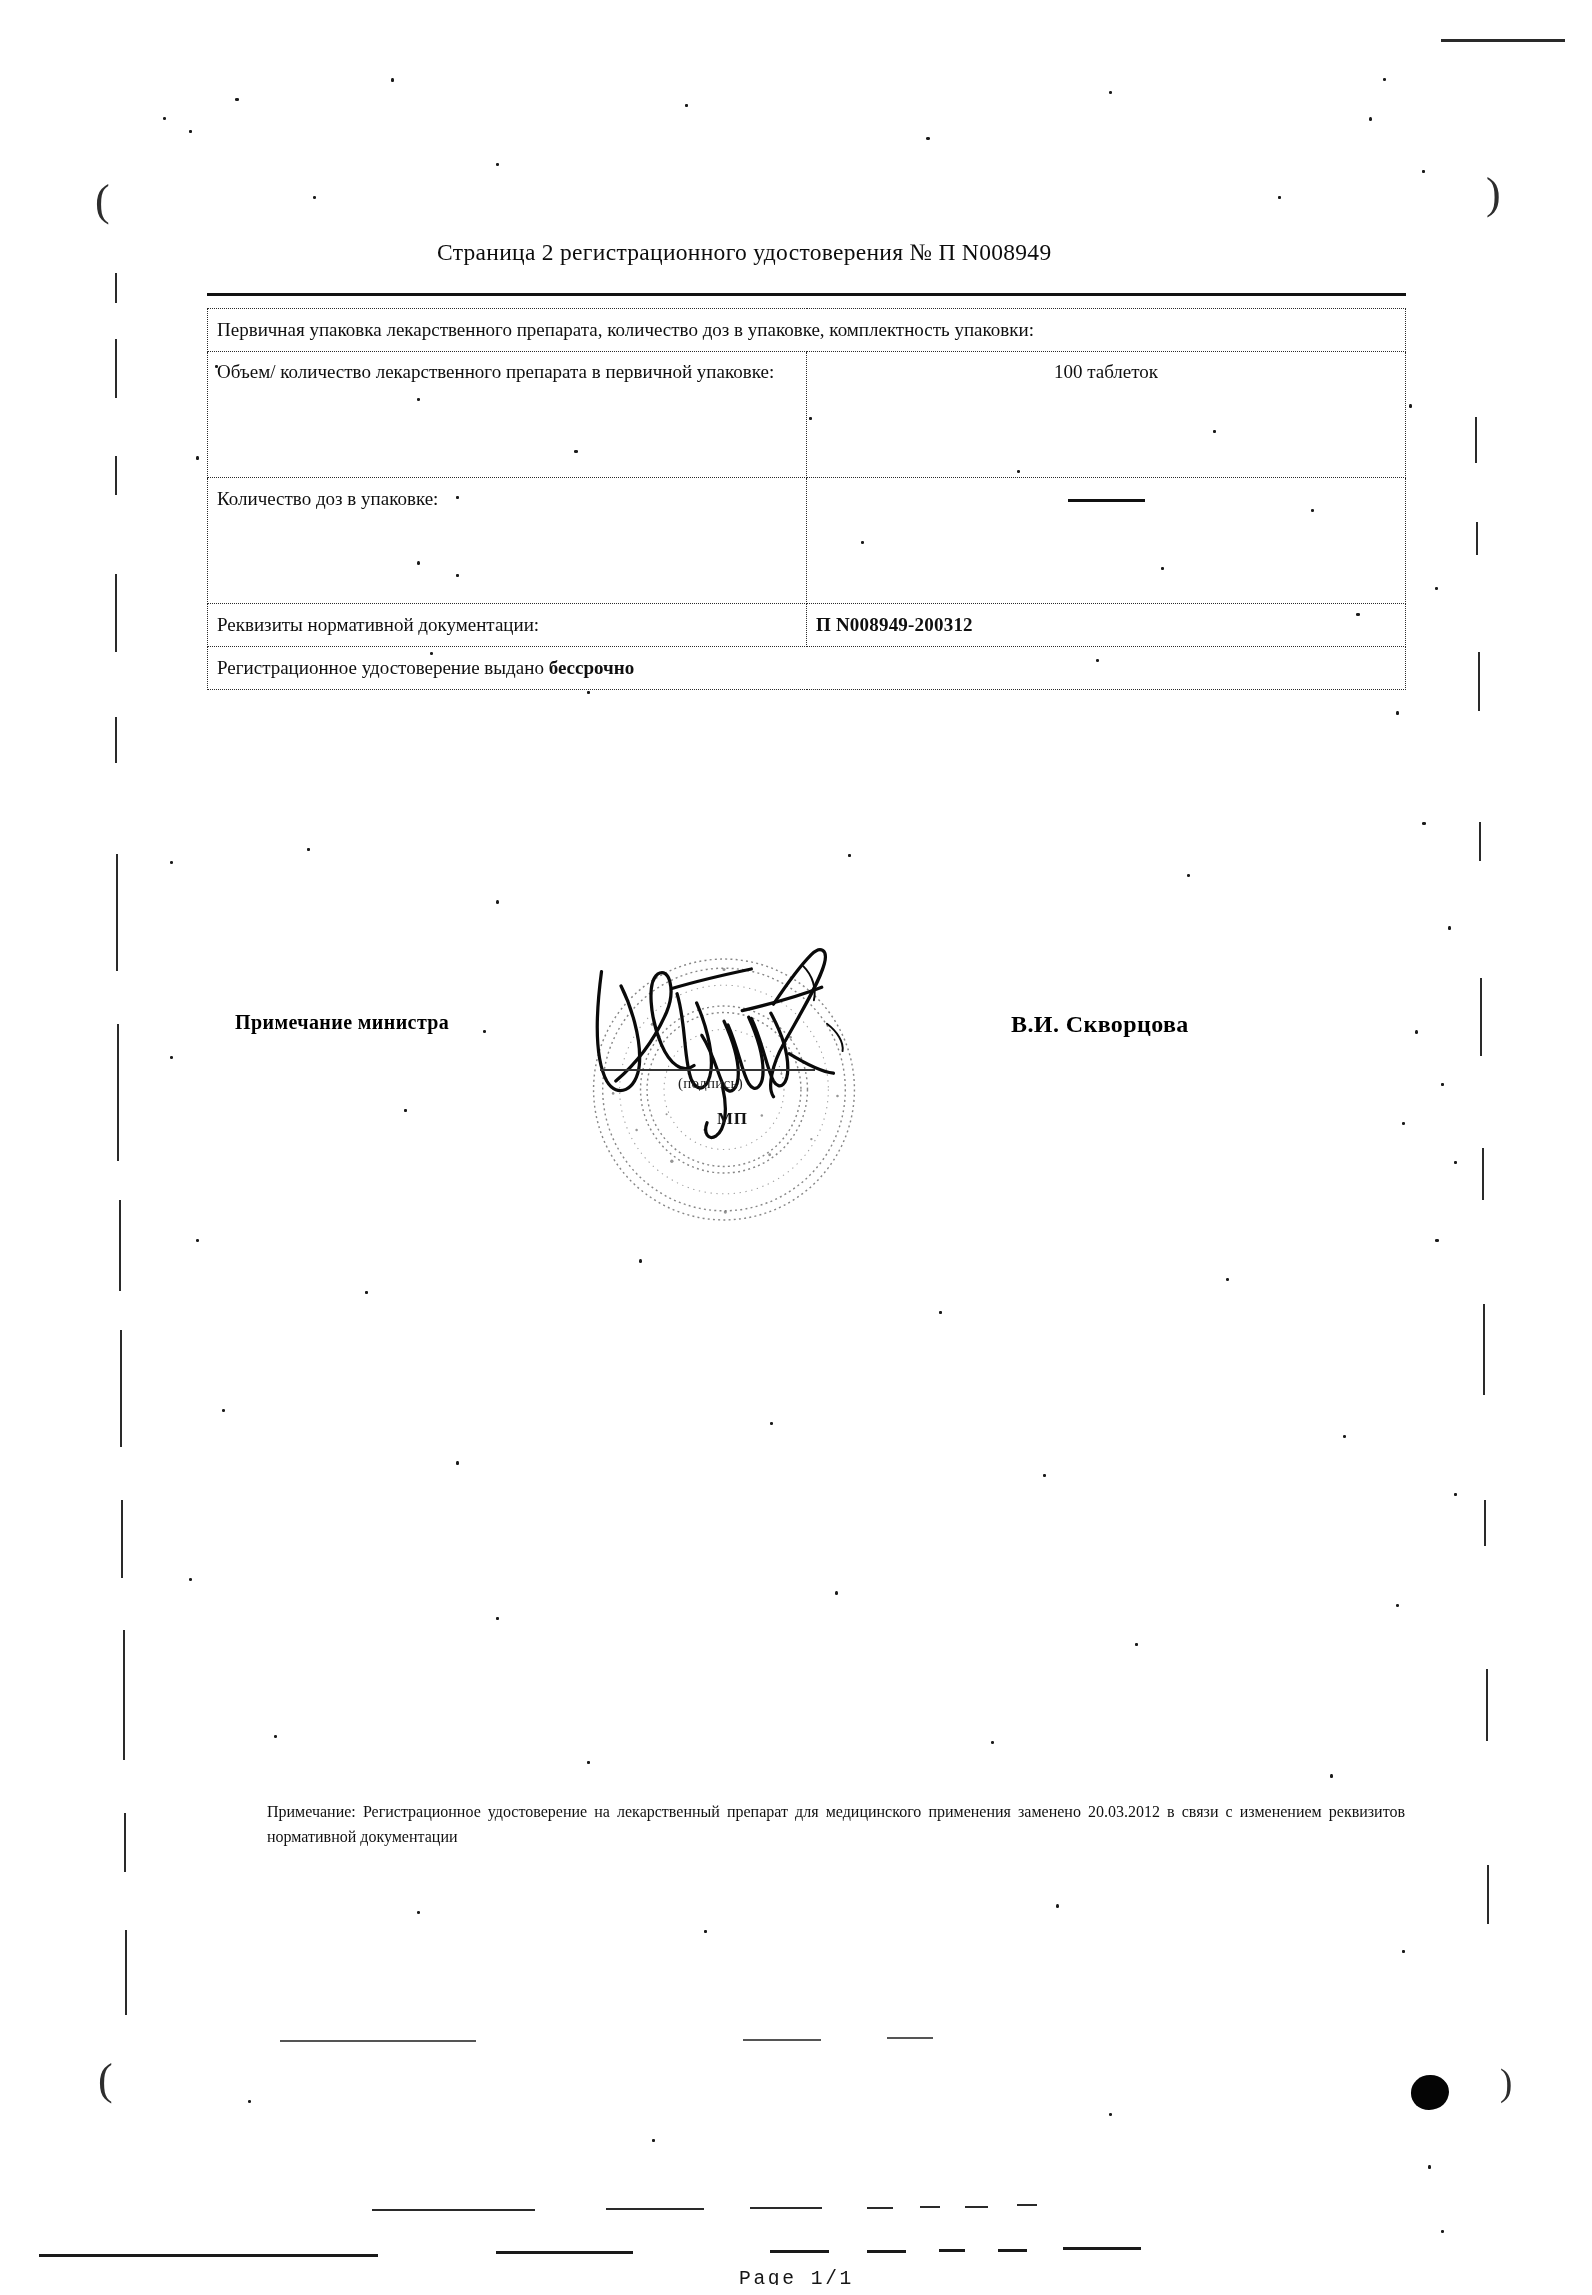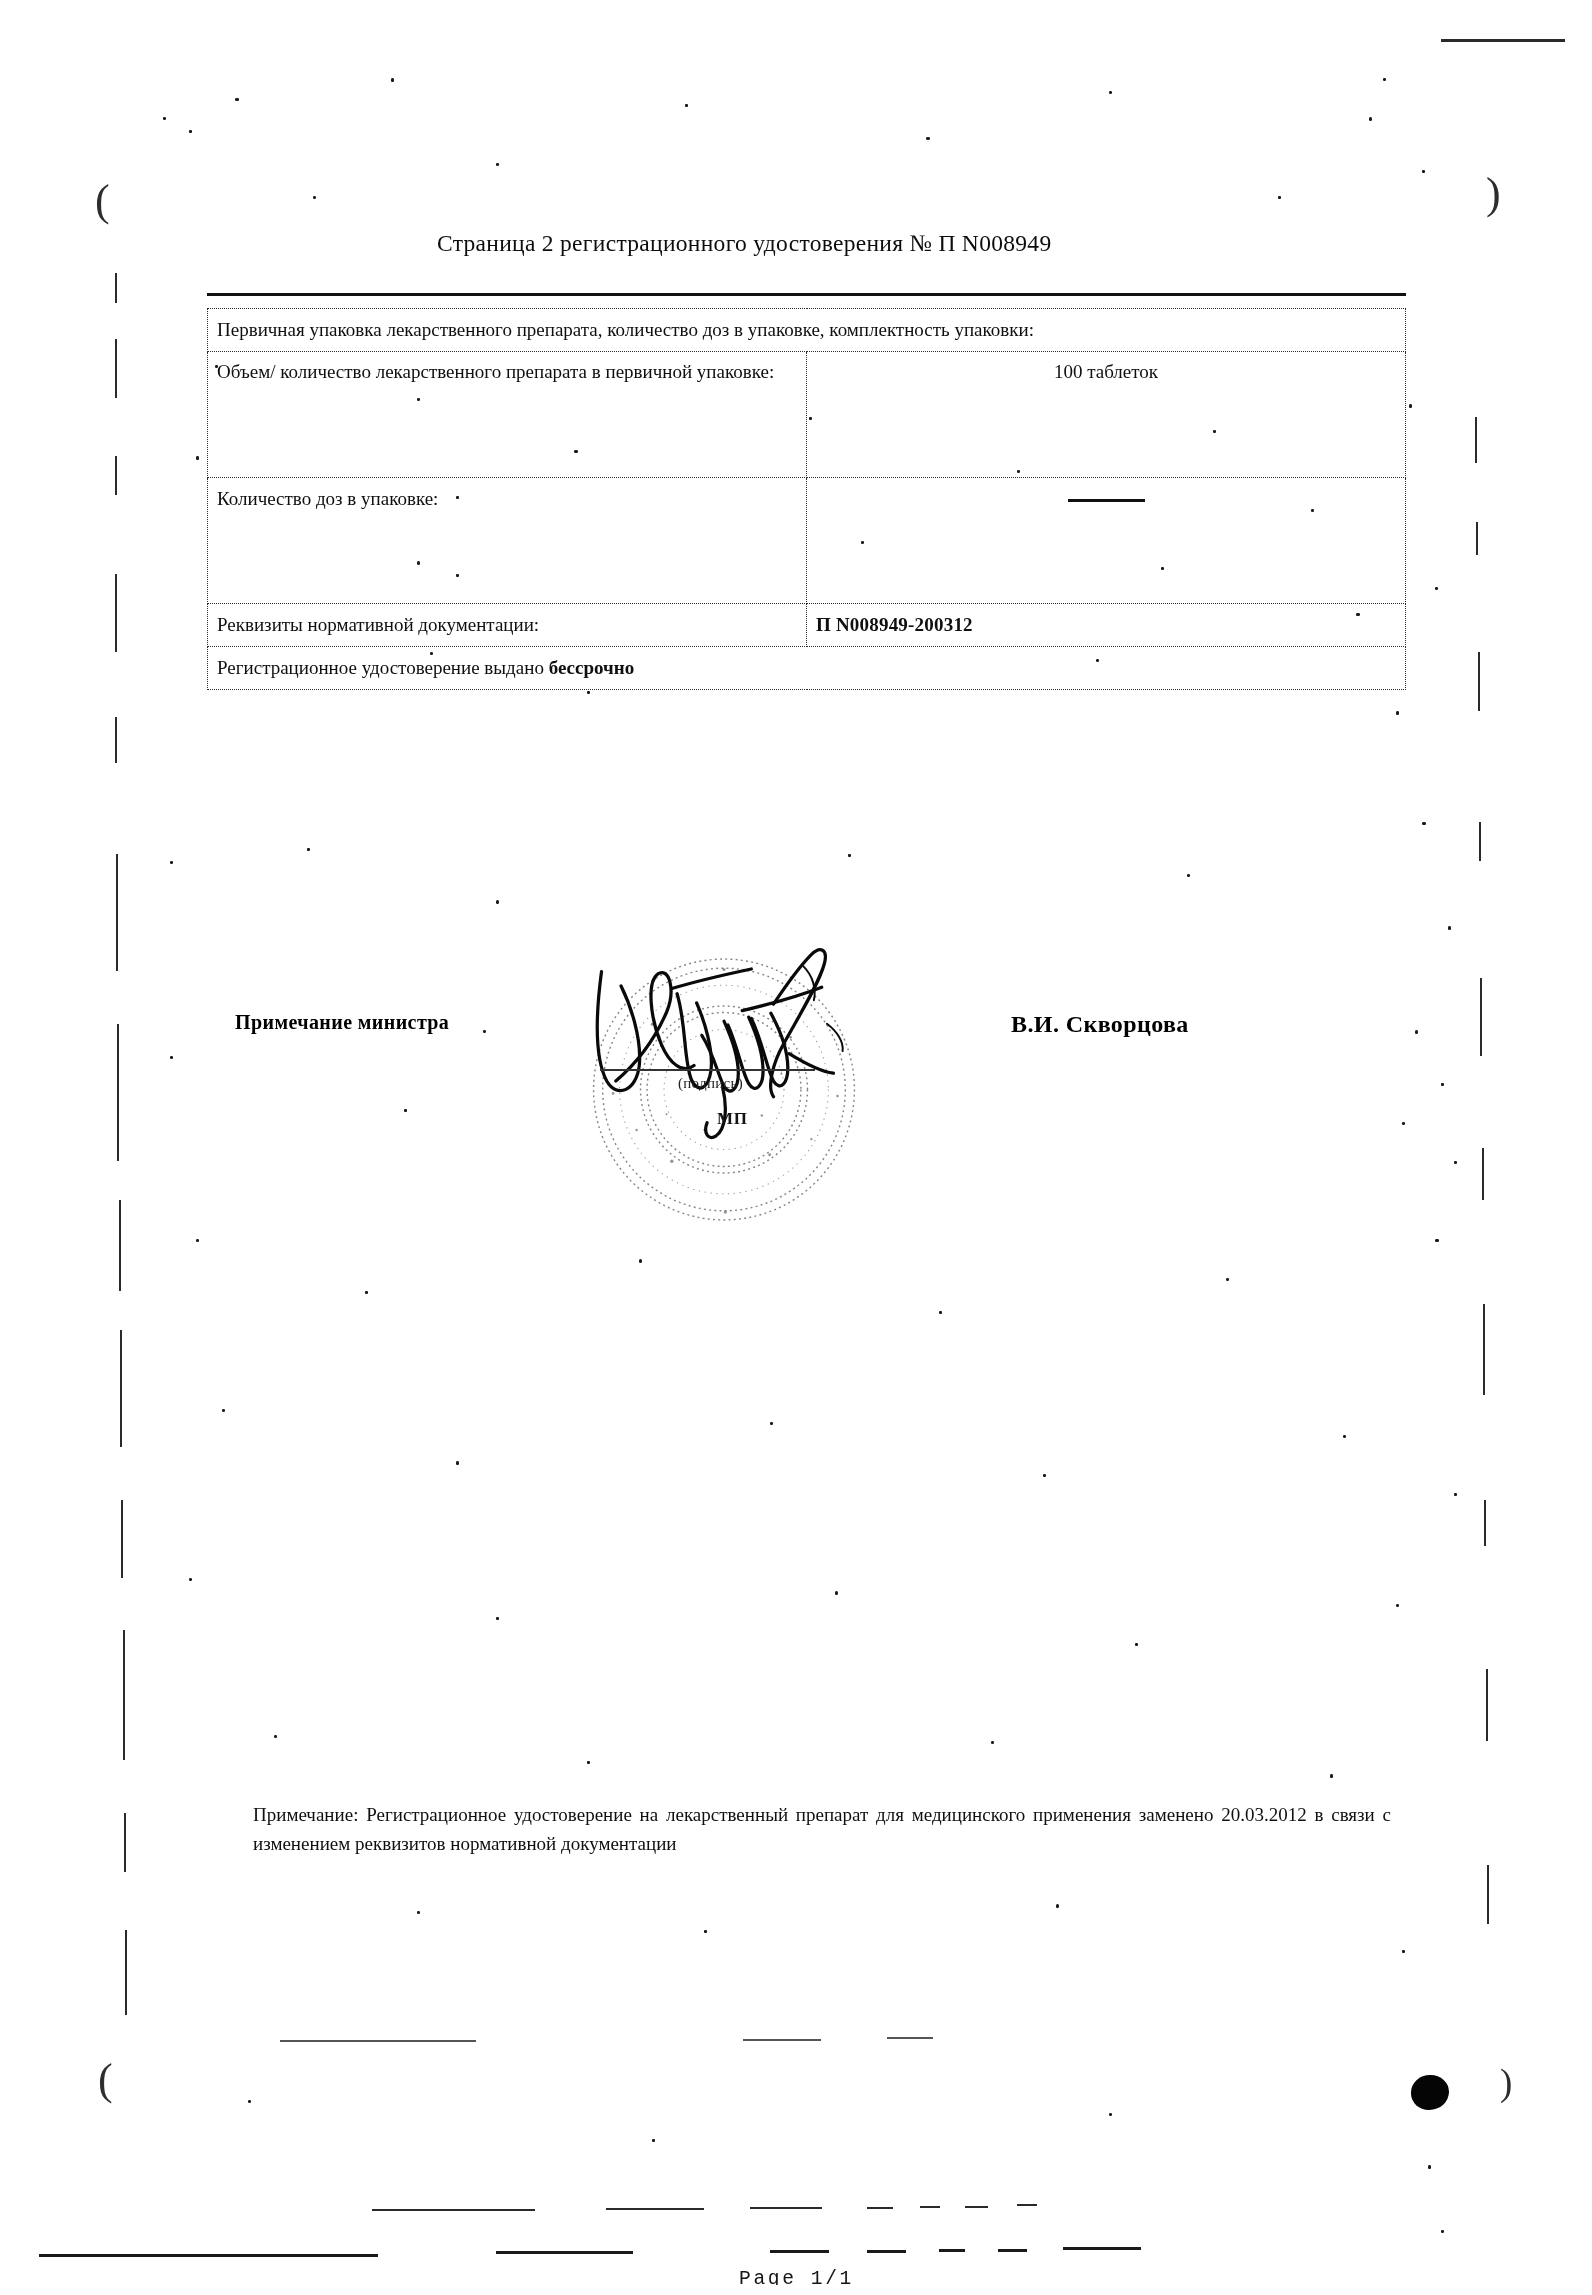--- a/index.html
+++ b/index.html
@@ -46,21 +46,21 @@
   .edge-paren {
     position: absolute;
     font-family: "Liberation Serif", serif;
     color: #2d2d2d;
   }
 
   
   .header-block {
     position: absolute;
     left: 196px;
-    top: 230px;
+    top: 239px;
     width: 1239px;
   }
   .header-title {
     font-size: 23.5px;
     letter-spacing: 0.3px;
     white-space: nowrap;
     padding-left: 241px;
     color: #0d0d0d;
   }
   .header-rule {
@@ -179,24 +179,24 @@
     top: 946px;
     width: 300px;
     height: 287px;
     pointer-events: none;
     opacity: 0.62;
   }
 
   
   .note-block {
     position: absolute;
-    left: 253px;
+    left: 267px;
     top: 1800px;
     width: 1138px;
-    font-size: 19px;
+    font-size: 16px;
     line-height: 1.55;
     text-align: justify;
     color: #101010;
   }
   .note-label { font-weight: normal; }
 
   
   .footer-text {
     position: absolute;
     left: 0;

